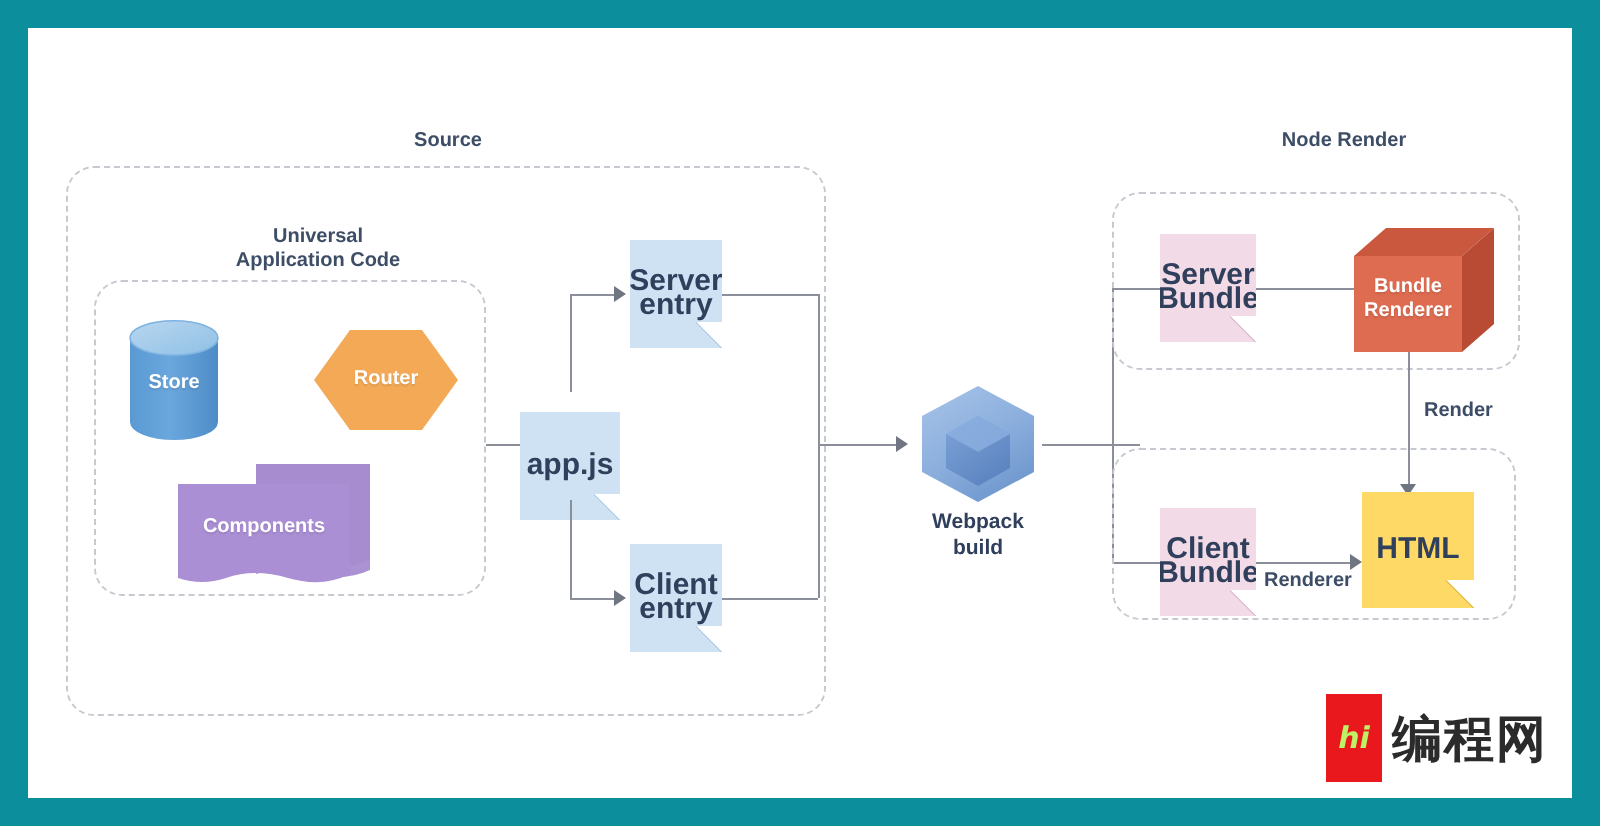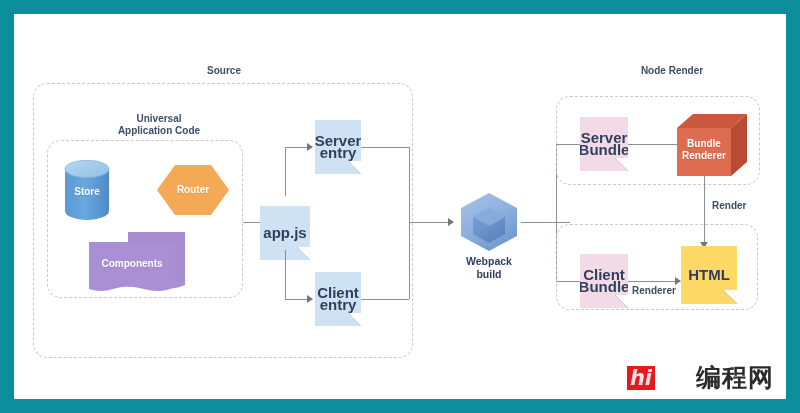--- a/index.html
+++ b/index.html
@@ -126,37 +126,36 @@
     text-align: center;
     white-space: pre-line;
   }
   
   #watermark {
     position: absolute;
     right: 12px; bottom: 8px;
     display: flex; align-items: center; gap: 5px;
   }
   #wm-mark {
-    width: 28px; height: 24px;
+    width: 28px; height: 44px;
     background: #e8181c;
-    color: #e5e5e5;
-    font-weight: bold;
-    font-size: 21px;
+    color: #bef264;
+    font-weight: bold;
+    font-size: 15px;
     font-style: italic;
     display: flex; align-items: center; justify-content: center;
     font-family: "DejaVu Sans", sans-serif;
   }
   #wm-text {
     color: #2b2b2b;
     font-weight: bold;
     font-size: 25px;
     line-height: 27px;
     letter-spacing: 1px;
     font-family: "DejaVu Sans", sans-serif;
-    margin-left: 36px;
   }
 </style>
 </head>
 <body>
 
 <div id="page">
   <div id="canvas">
 
     <div class="group-label" style="left:150px; top:51px; width:120px;">Source</div>
     <div class="group" style="left:19px; top:69px; width:380px; height:275px;"></div>

